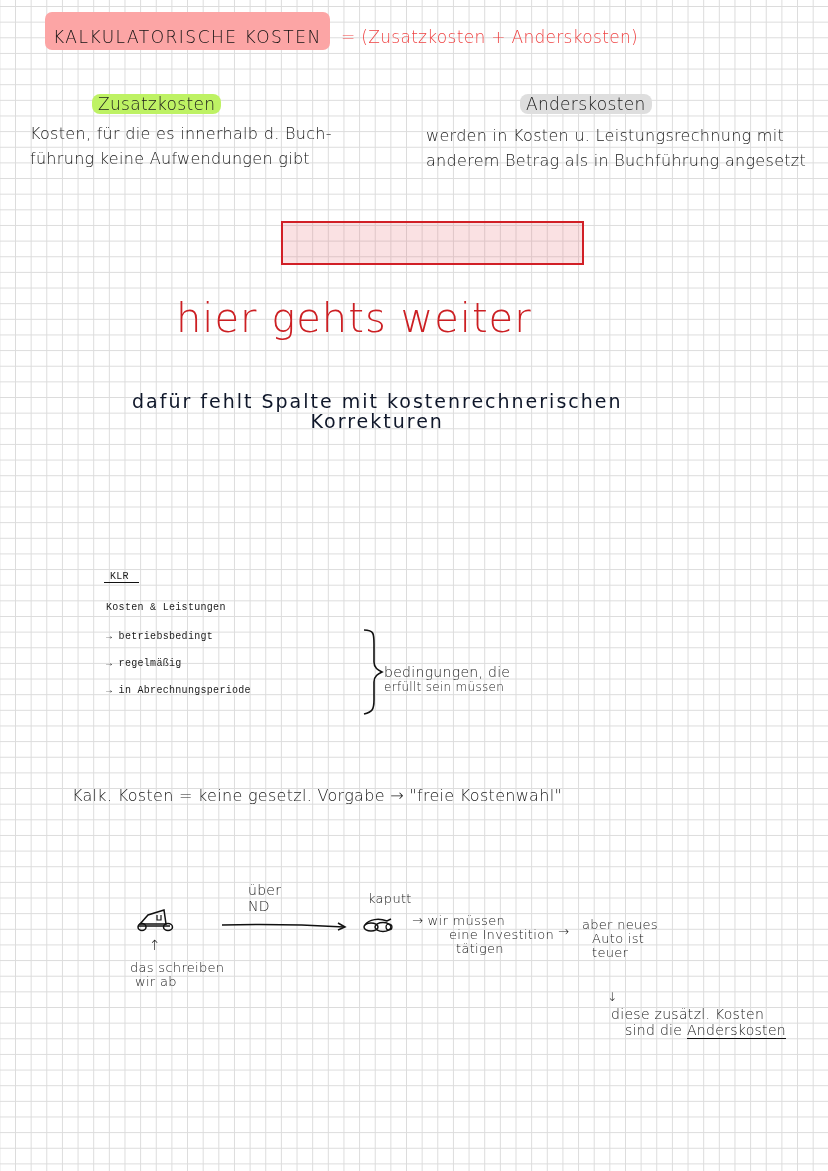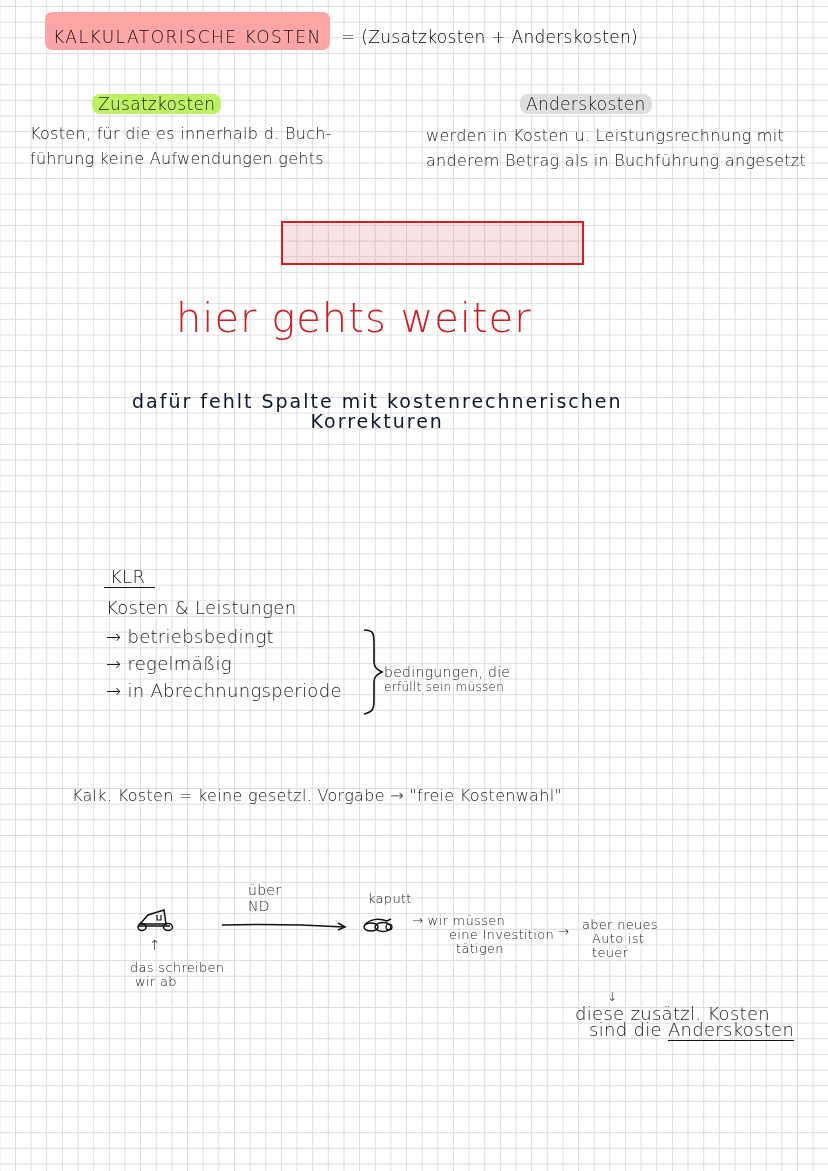--- a/index.html
+++ b/index.html
@@ -13,48 +13,48 @@
       background-position: 15px 6px;
       font-family: "DejaVu Sans", sans-serif;
       color:#1a1a1a;
     }
     .abs { position:absolute; white-space:nowrap; }
     .hand { font-family: "DejaVu Sans", sans-serif; font-weight:300; letter-spacing:0.3px; }
     .title-hl {
       background:#fca5a5; border-radius:7px; padding:15px 8px 3px 8px;
       font-size:17px; letter-spacing:1.5px; color:#111;
     }
-    .title-rest { font-size:17px; color:#000000; }
+    .title-rest { font-size:17px; color:#ef4444; }
     .sub-hl { background:#dedede; border-radius:8px; padding:0 6px; font-size:17px; }
     .body16 { font-size:16px; line-height:25px; }
     .red-box {
       position:absolute; left:281px; top:221px; width:303px; height:44px;
       border:2px solid #d11f26; background:rgba(233,120,128,0.22); box-sizing:border-box;
     }
     .red-text { color:#cc1f23; font-size:40px; font-weight:300; letter-spacing:1px; }
     .blue-text { color:#0f172a; font-size:19px; letter-spacing:2px; }
-    .note { font-size:18px; line-height:22px; }
+    .note { font-size:10px; line-height:22px;font-family:Liberation Mono, monospace; }
     .small { font-size:13px; line-height:14px; }
     .underline { border-bottom:1.5px solid #111; }
     svg { position:absolute; overflow:visible; }
   </style>
 </head>
 <body>
 
 <div class="abs hand" style="left:45px; top:27px;">
   <span class="title-hl">KALKULATORISCHE KOSTEN</span>
   <span class="title-rest" style="margin-left:6px;">= (Zusatzkosten + Anderskosten)</span>
 </div>
 
 <div class="abs hand" style="left:92px; top:94px;">
   <span class="sub-hl" style="background:#bef264;">Zusatzkosten</span>
 </div>
 <div class="abs hand body16" style="left:30px; top:121px;">
   <div>Kosten, für die es innerhalb d. Buch-</div>
-  <div>führung keine Aufwendungen gehts</div>
+  <div>führung keine Aufwendungen gibt</div>
 </div>
 
 <div class="abs hand" style="left:520px; top:94px;">
   <span class="sub-hl">Anderskosten</span>
 </div>
 <div class="abs hand body16" style="left:418px; top:123px;margin-left:8px;">
   <div>werden in Kosten u. Leistungsrechnung mit</div>
   <div>anderem Betrag als in Buchführung angesetzt</div>
 </div>
 
@@ -122,19 +122,19 @@
   <div style="margin-left:44px;">tätigen</div>
 </div>
 <div class="abs hand" style="left:558px; top:924px; font-size:13px;">→</div>
 <div class="abs hand small" style="left:582px; top:918px;">
   <div>aber neues</div>
   <div style="margin-left:10px;">Auto ist</div>
   <div style="margin-left:10px;">teuer</div>
 </div>
 
 <div class="abs hand" style="left:607px; top:990px; font-size:12px;">↓</div>
-<div class="abs hand" style="left:575px; top:1006px; font-size:18px; line-height:16px;">
+<div class="abs hand" style="left:611px; top:1006px; font-size:14px; line-height:16px;">
   <div>diese zusätzl. Kosten</div>
   <div style="margin-left:14px;">
     <span>sind die</span>
     <span class="underline">Anderskosten</span>
   </div>
 </div>
 
 </body></html>

